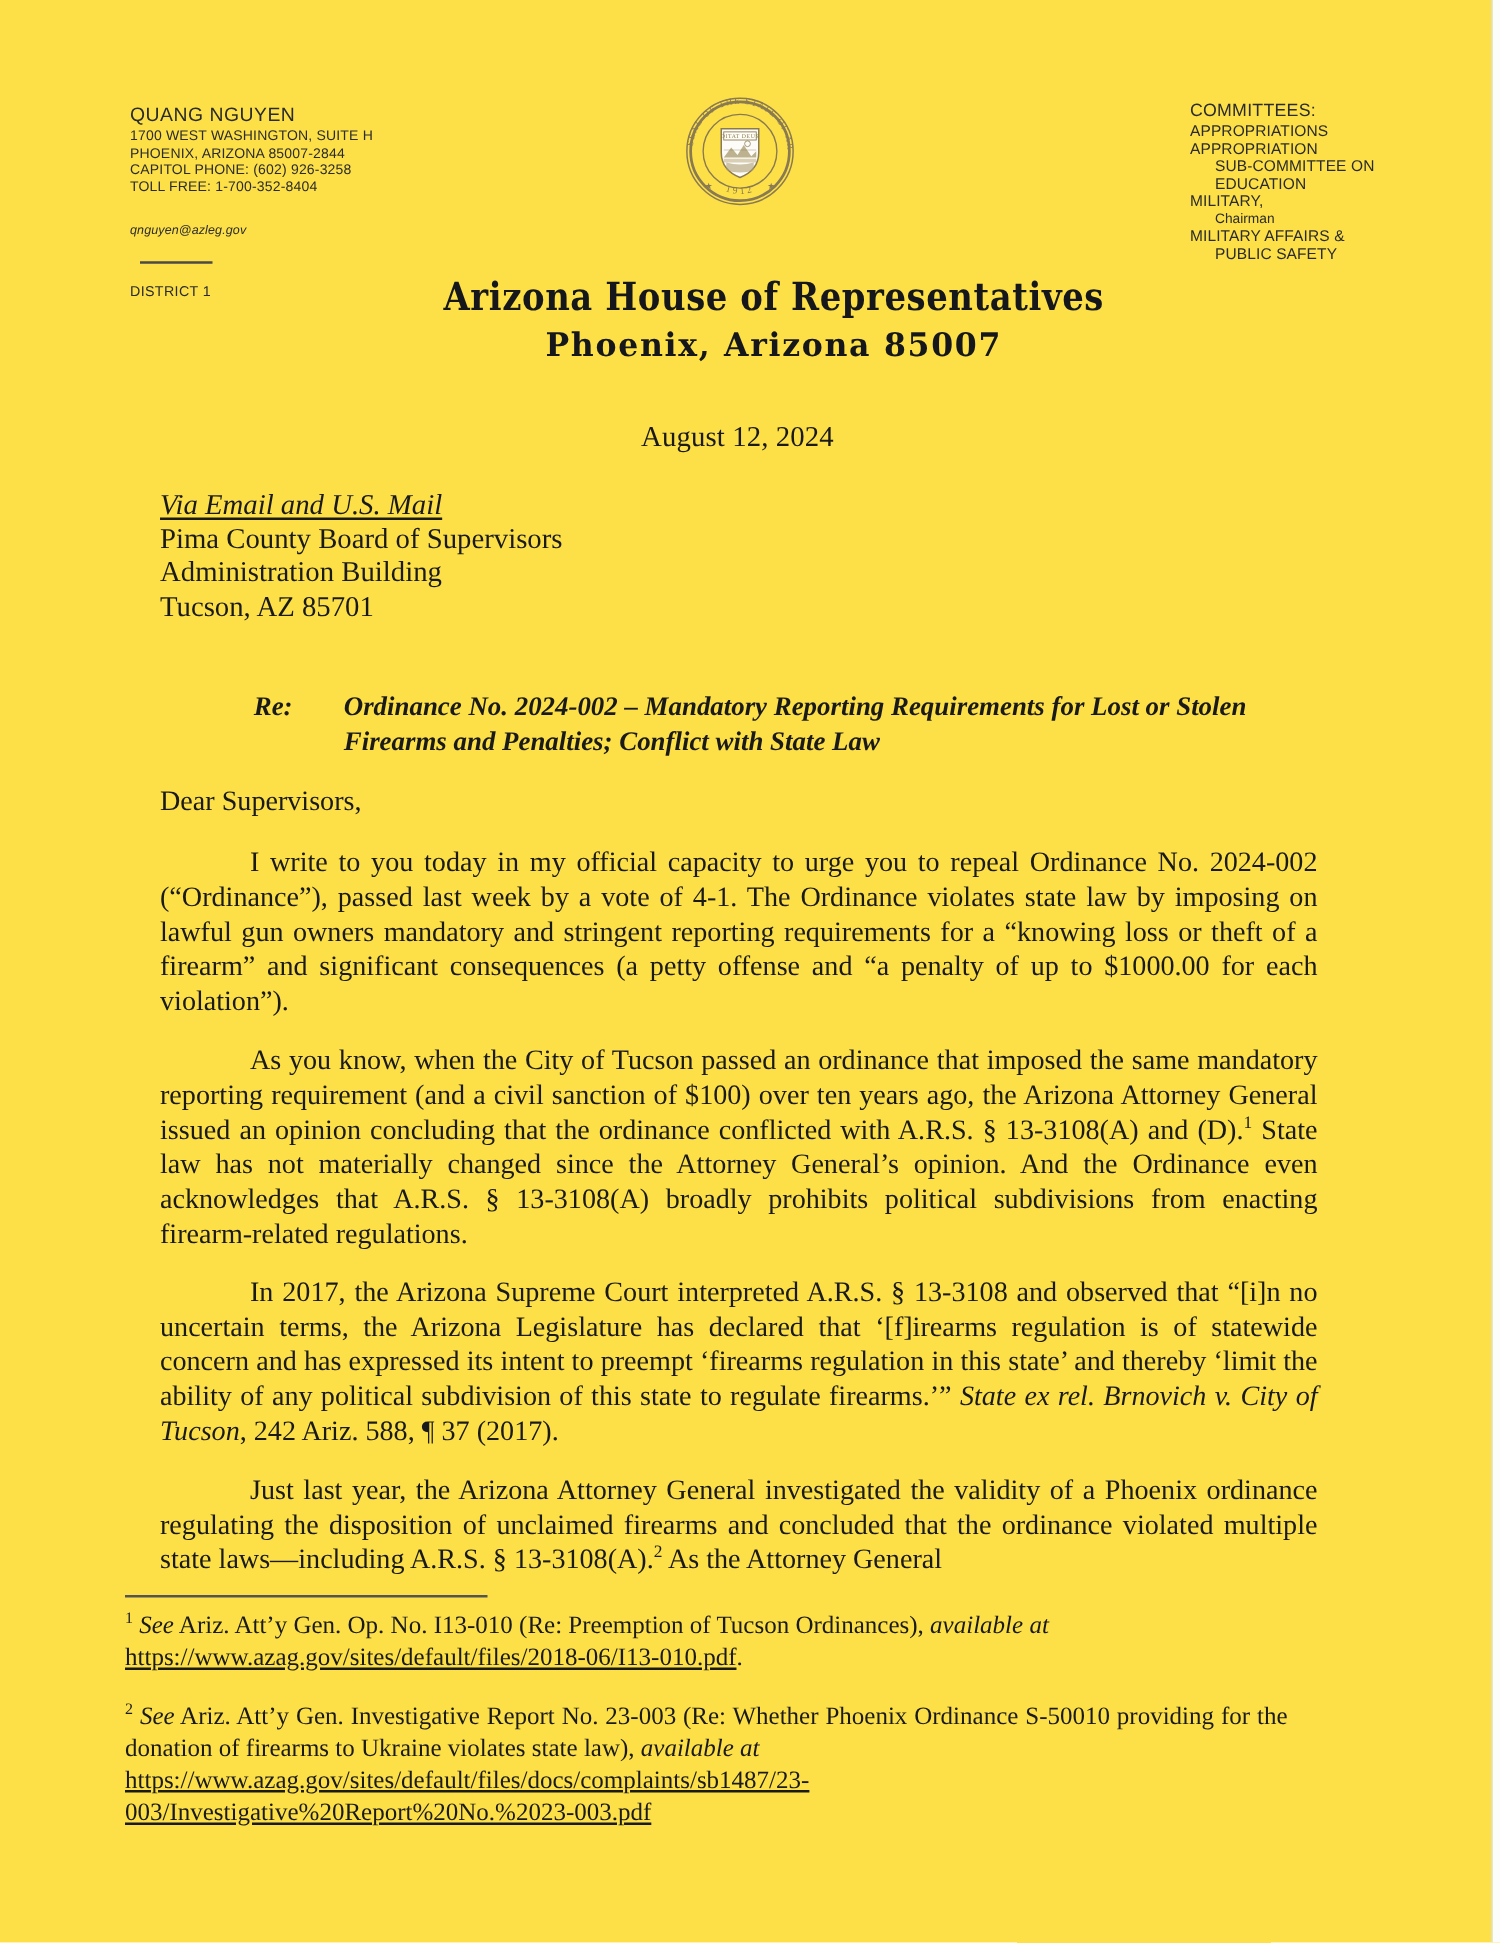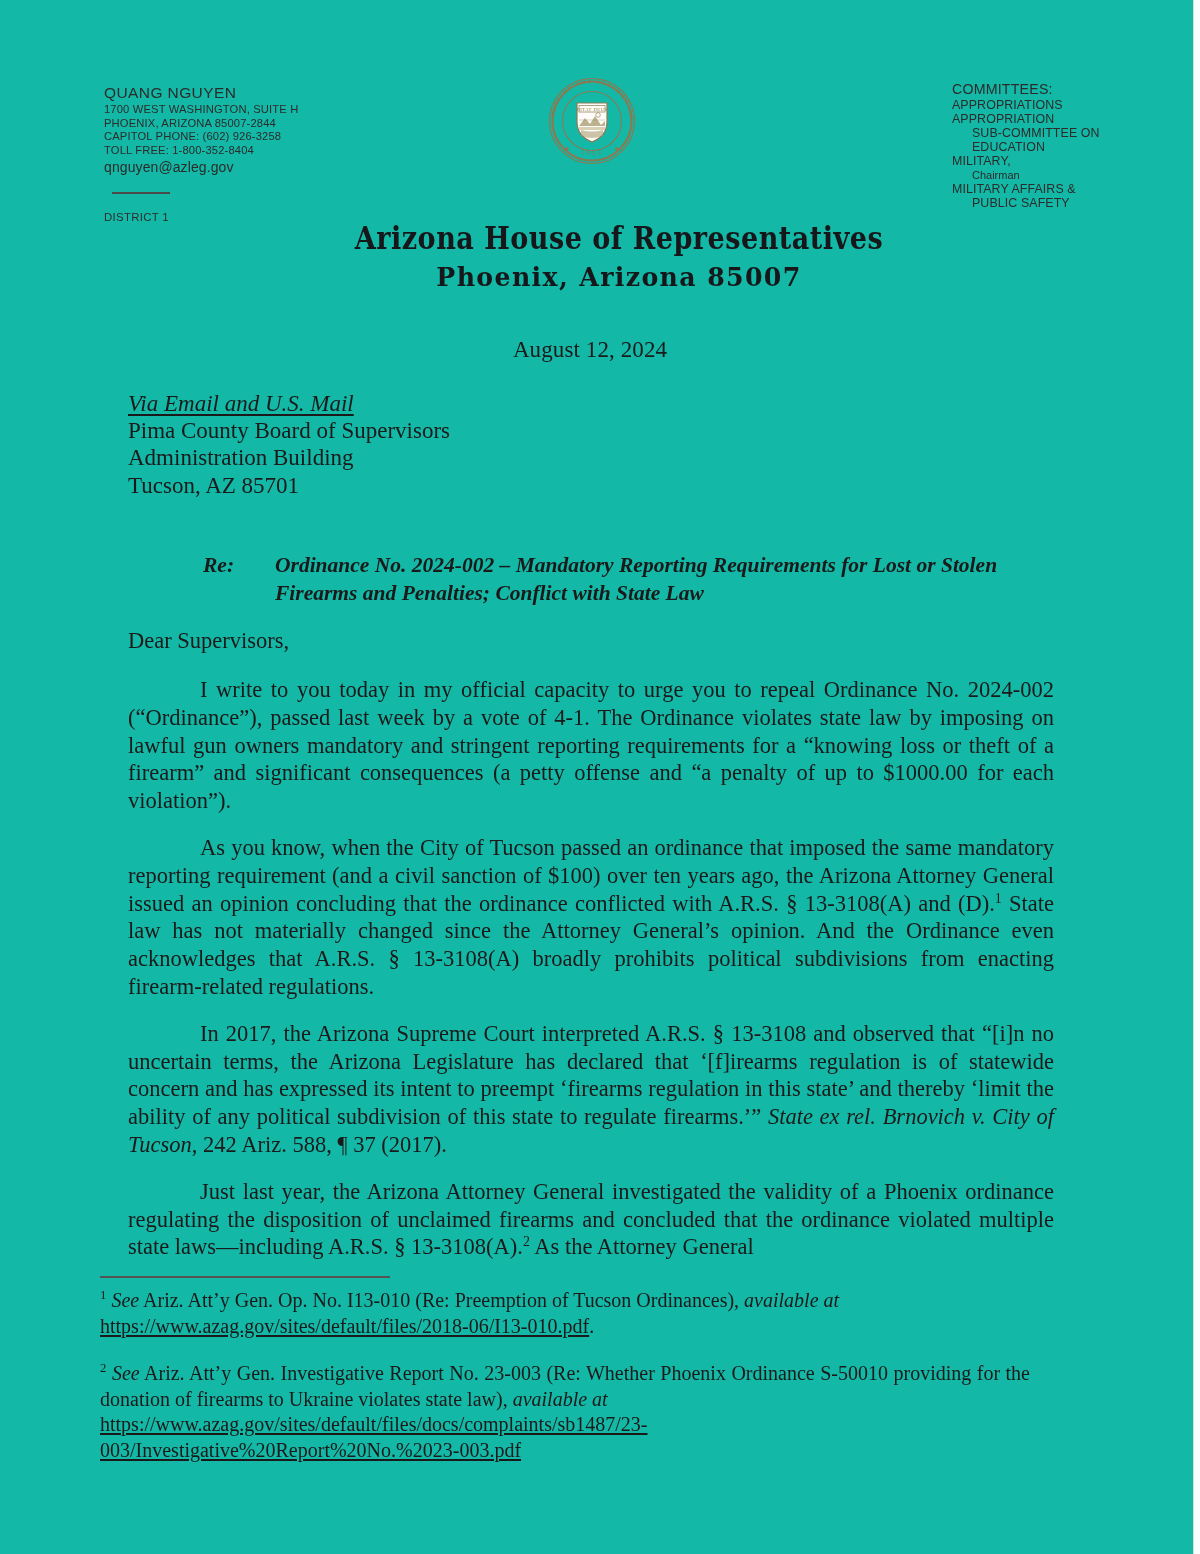--- a/index.html
+++ b/index.html
@@ -6,21 +6,21 @@
   html, body {
     margin: 0;
     padding: 0;
     background: #ffffff;
   }
 
   .page {
     position: relative;
     width: 1200px;
     height: 1554px;
-    background: #14b8a6;
+    background: #fde047;
     overflow: hidden;
     font-family: "Liberation Serif", "DejaVu Serif", serif;
     color: #1a1a1a;
     box-sizing: border-box;
   }
 
   
   .scan-edge-right {
     position: absolute;
     top: 0;
@@ -61,25 +61,26 @@
     margin-bottom: 2px;
     white-space: nowrap;
   }
   .lh-line {
     font-size: 11.2px;
     line-height: 13.6px;
     letter-spacing: 0.15px;
     white-space: nowrap;
   }
   .lh-email {
-    font-size: 14px;
+    font-size: 10px;
     line-height: 19px;
-    margin-top: 1px;
+    margin-top: 18px;
     letter-spacing: 0.1px;
     white-space: nowrap;
+    font-style: italic;
   }
   .lh-divider {
     width: 58px;
     height: 2px;
     background: #4a4a4a;
     margin: 15px 0 0 8px;
   }
   .lh-district {
     font-size: 11.4px;
     letter-spacing: 0.3px;
@@ -268,21 +269,21 @@
   <div class="scan-edge-right2"></div>
   <div class="scan-edge-right"></div>
 
   <div class="letterhead">
 
     <div class="lh-left">
       <div class="lh-name">QUANG NGUYEN</div>
       <div class="lh-line">1700 WEST WASHINGTON, SUITE H</div>
       <div class="lh-line">PHOENIX, ARIZONA  85007-2844</div>
       <div class="lh-line">CAPITOL PHONE:  (602) 926-3258</div>
-      <div class="lh-line">TOLL FREE:  1-800-352-8404</div>
+      <div class="lh-line">TOLL FREE:  1-700-352-8404</div>
       <div class="lh-email">qnguyen@azleg.gov</div>
       <div class="lh-divider"></div>
       <div class="lh-district">DISTRICT 1</div>
     </div>
 
     <div class="seal-wrap">
       <svg width="102" height="102" viewBox="0 0 102 102" aria-hidden="true">
         <defs>
           <path id="sealArcTop" d="M 13,51 A 38,38 0 0 1 89,51" fill="none"></path>
           <path id="sealArcBot" d="M 17,51 A 34,34 0 0 0 85,51" fill="none"></path>

